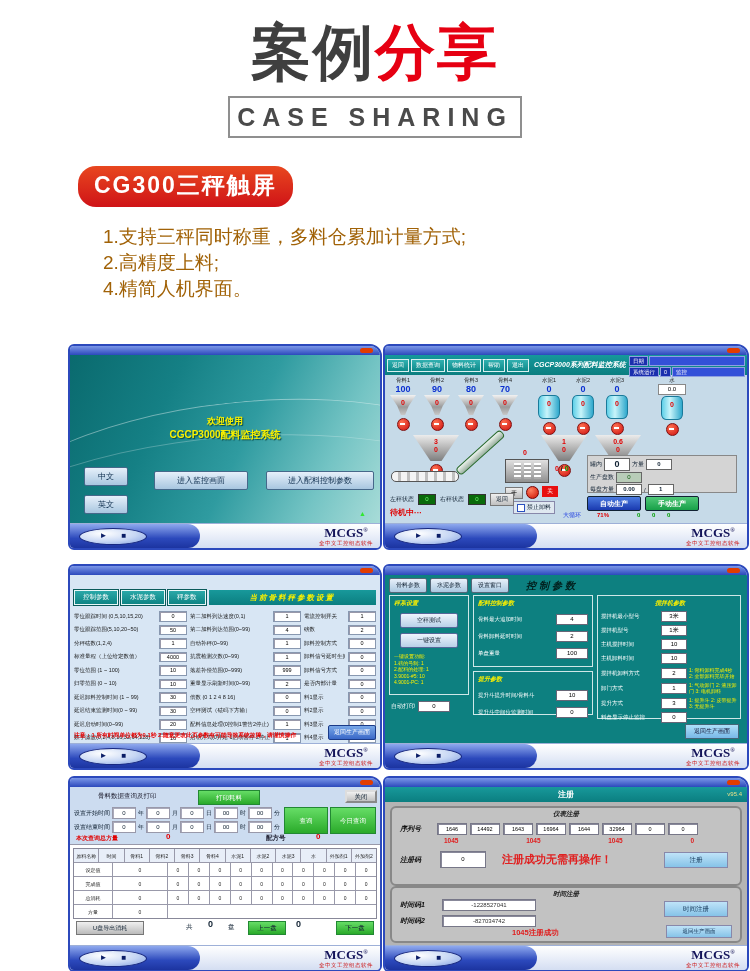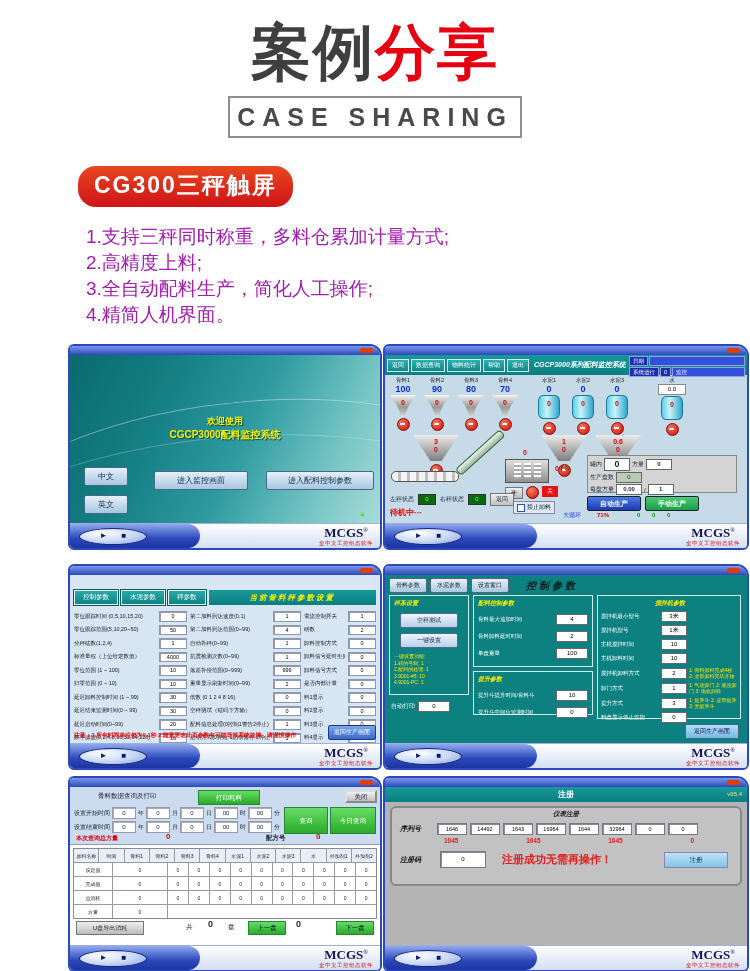--- a/index.html
+++ b/index.html
@@ -7,21 +7,21 @@
         font-family:"Liberation Sans",sans-serif;}
   
   .hdr{position:absolute;top:20px;left:0;width:100%;text-align:center;}
   .hdr-title{font-size:60px;font-weight:bold;letter-spacing:2px;line-height:66px;}
   .hdr-title .dark{color:#3f3f3f;}
   .hdr-title .red{color:#e60012;}
   .hdr-sub{width:290px;margin:10px auto 0;border:2px solid #8f8f8f;padding:5px 0 4px;
            font-size:25px;font-weight:bold;letter-spacing:7px;color:#4a4a4a;}
   .badge{position:absolute;left:78px;top:166px;background:linear-gradient(180deg,#e8471f,#cf1317);
          color:#fff;font-size:23px;font-weight:bold;padding:4px 16px 6px;border-radius:18px;letter-spacing:2px;}
-  .features{position:absolute;left:86px;top:224px;font-size:19px;color:#a21caf;line-height:26px;}
+  .features{position:absolute;left:103px;top:224px;font-size:19px;color:#a16207;line-height:26px;}
   
   .win{position:absolute;border:2px solid #2c49bc;border-radius:6px 12px 6px 6px;background:#fff;
        display:flex;flex-direction:column;overflow:hidden;box-shadow:0 0 0 1px #c8d4f0 inset;}
   .w1{left:68px;top:344px;width:310px;height:202px;}
   .w2{left:383px;top:344px;width:362px;height:202px;}
   .w3{left:68px;top:564px;width:310px;height:202px;}
   .w4{left:383px;top:564px;width:362px;height:202px;}
   .w5{left:68px;top:776px;width:310px;height:192px;}
   .w6{left:383px;top:776px;width:362px;height:192px;}
   .win-top{height:9px;background:linear-gradient(180deg,#7b97e8,#2c49bc);position:relative;flex:none;}
@@ -244,21 +244,20 @@
     <div class="hdr-title">
       <span class="dark">案例</span><span class="red">分享</span>
     </div>
     <div class="hdr-sub">CASE SHARING</div>
   </div>
   <div class="badge">CG300三秤触屏</div>
   <div class="features">
 
   <div>1.支持三秤同时称重，多料仓累加计量方式;</div>
       <div>2.高精度上料;</div>
-      <div>3.全自动配料生产，简化人工操作;</div>
       <div>4.精简人机界面。</div>
     </div>
 
   <div class="win w1">
     <div class="win-top">
         <span class="win-dot"></span>
       </div>
     <div class="win-body p1">
       <div class="p1-arc a1"></div>
       <div class="p1-arc a2"></div>
@@ -884,20 +883,34 @@
             <span>0</span>
           </div>
         <div class="p6-crow">
           <span class="p6-slabel">注册码</span>
           <span class="p6-cbox">0</span>
           <span class="p6-msg">注册成功无需再操作！</span>
         </div>
         <span class="btn-blue b-reg">注册</span>
       </div>
 
+      <div class="p6-box bx-time">
+        <div class="p6-bt">时间注册</div>
+        <div class="p6-trow t1r">
+          <span class="p6-tlabel">时间码1</span>
+          <span class="p6-tbox">-1228527041</span>
+        </div>
+        <div class="p6-trow t2r">
+          <span class="p6-tlabel">时间码2</span>
+          <span class="p6-tbox">-827034742</span>
+        </div>
+        <span class="btn-blue b-time">时间注册</span>
+        <span class="p6-tmsg">1045注册成功</span>
+        <span class="btn-blue b-back6">返回生产画面</span>
+      </div>
     </div>
     <div class="win-bar">
       <div class="bar-blue">
         <div class="bar-oval"><span>►</span><span>■</span></div>
       </div>
       <div class="mcgs">
         <span class="m1"><span>MCGS</span><sup>®</sup></span>
         <span class="m2">全中文工控组态软件</span>
       </div>
     </div>

